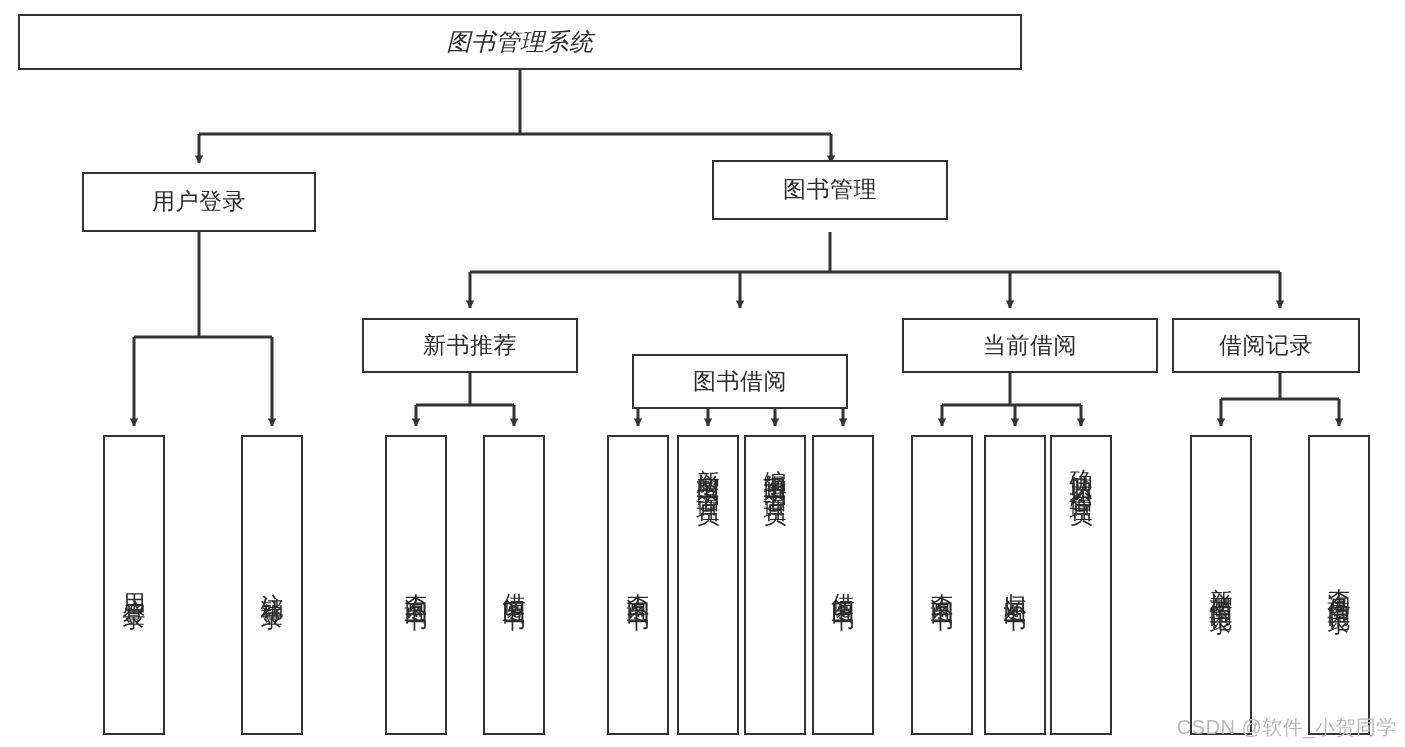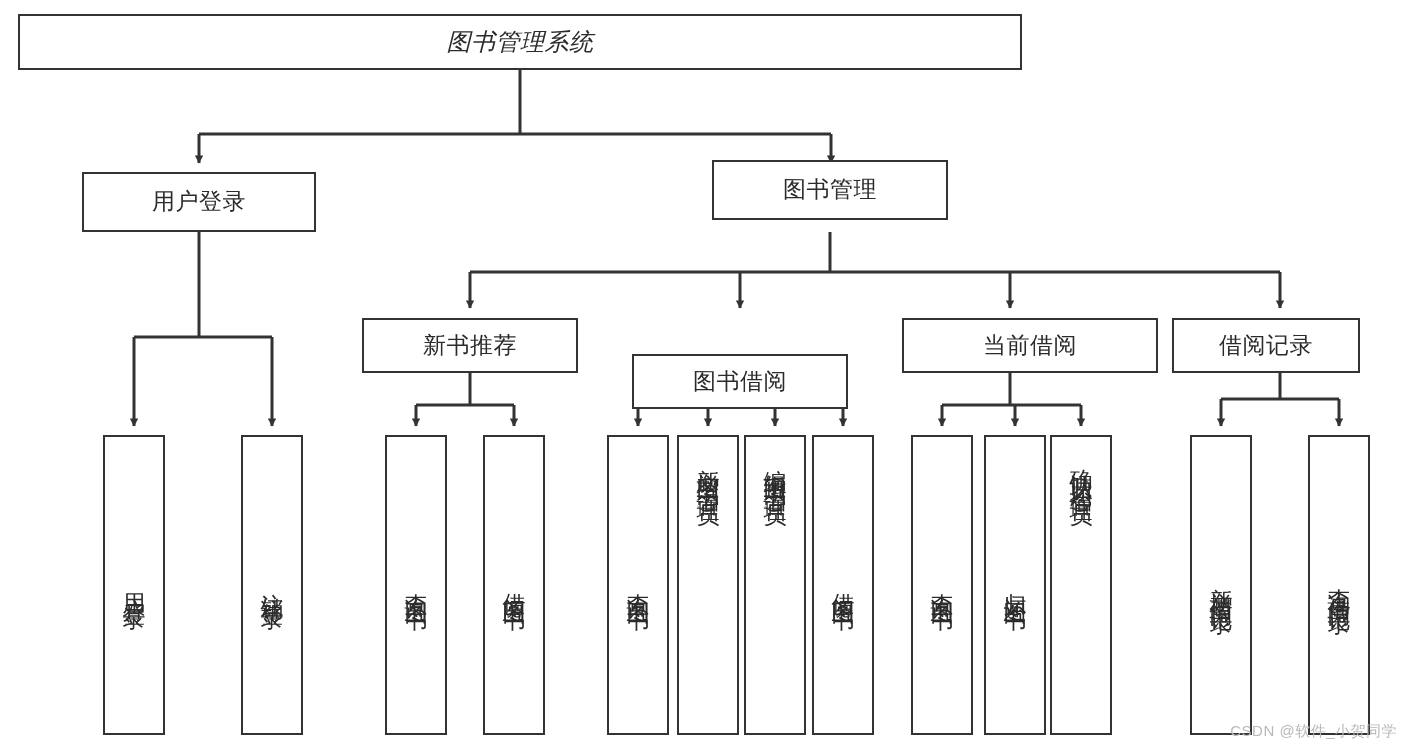--- a/index.html
+++ b/index.html
@@ -67,21 +67,21 @@
     white-space: nowrap;
   }
   .node.vert.center-text {
     align-items: center;
     padding-top: 0;
   }
   #watermark {
     position: absolute;
     right: 8px;
     bottom: 6px;
-    font-size: 15px;
+    font-size: 20px;
     color: #b9b9b9;
     z-index: 5;
     white-space: nowrap;
     letter-spacing: 0.5px;
   }
 </style>
 </head>
 <body>
 
 <div id="diagram-root">

